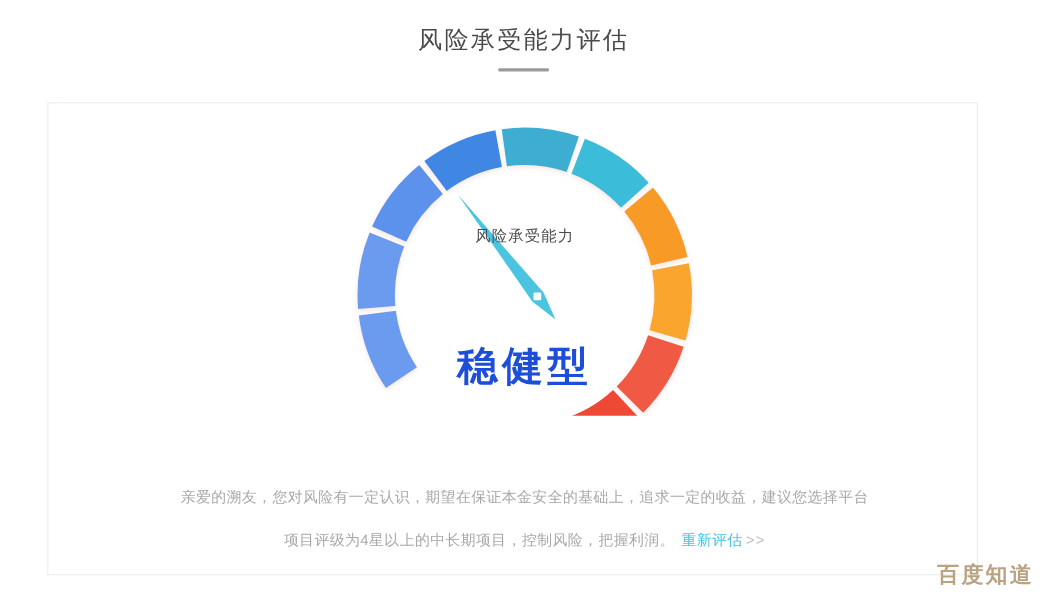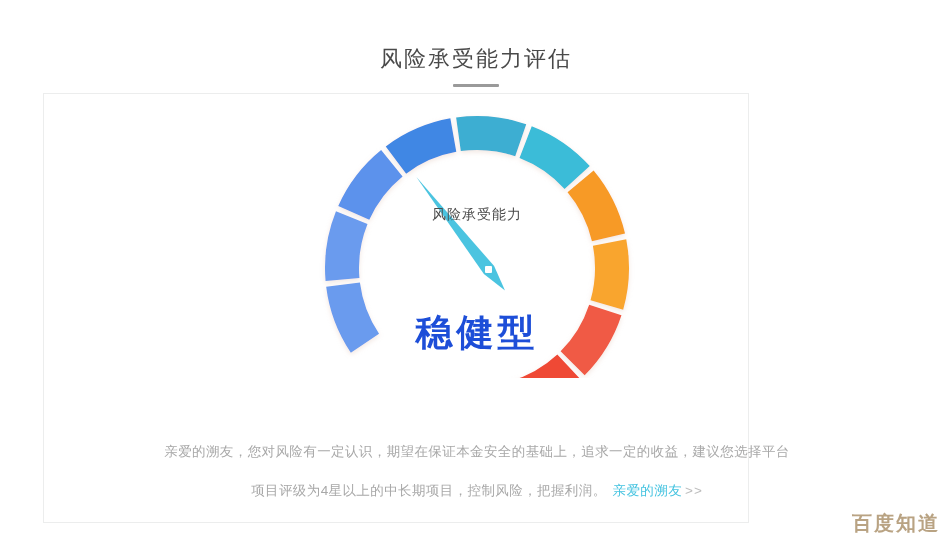--- a/index.html
+++ b/index.html
@@ -14,38 +14,38 @@
     overflow: hidden;
     position: relative;
   }
 
   
   .page-title {
     text-align: center;
     font-size: 22px;
     color: #4a4a4a;
     letter-spacing: 2px;
-    padding-top: 48px;
+    padding-top: 26px;
     font-weight: 400;
     line-height: 1;
   }
   .title-rule {
     width: 46px;
     height: 3px;
     background: #9a9a9a;
     margin: 14px auto 0 auto;
     border-radius: 1px;
   }
 
   
   .card {
     position: absolute;
     left: 43px;
     top: 93px;
-    width: 706px;
+    width: 846px;
     height: 430px;
     background: #ffffff;
     border: 1px solid #eceded;
     box-sizing: border-box;
   }
 
   
   .gauge-wrap {
     position: absolute;
     left: 0;
@@ -170,19 +170,19 @@
         </g>
     </svg>
 
     <div class="gauge-label">风险承受能力</div>
     <div class="gauge-type">稳健型</div>
   </div>
 
   <div class="desc">
     <span class="desc-line">亲爱的溯友，您对风险有一定认识，期望在保证本金安全的基础上，追求一定的收益，建议您选择平台</span>
     <span class="desc-line">
-      <span>项目评级为4星以上的中长期项目，控制风险，把握利润。</span><a class="reassess-link">亲爱的溯友</a><span class="reassess-arrows">&gt;&gt;</span>
+      <span>项目评级为4星以上的中长期项目，控制风险，把握利润。</span><a class="reassess-link">重新评估</a><span class="reassess-arrows">&gt;&gt;</span>
     </span>
   </div>
 
 </div>
 
 <div class="watermark">百度知道</div>
 
 </body></html>

